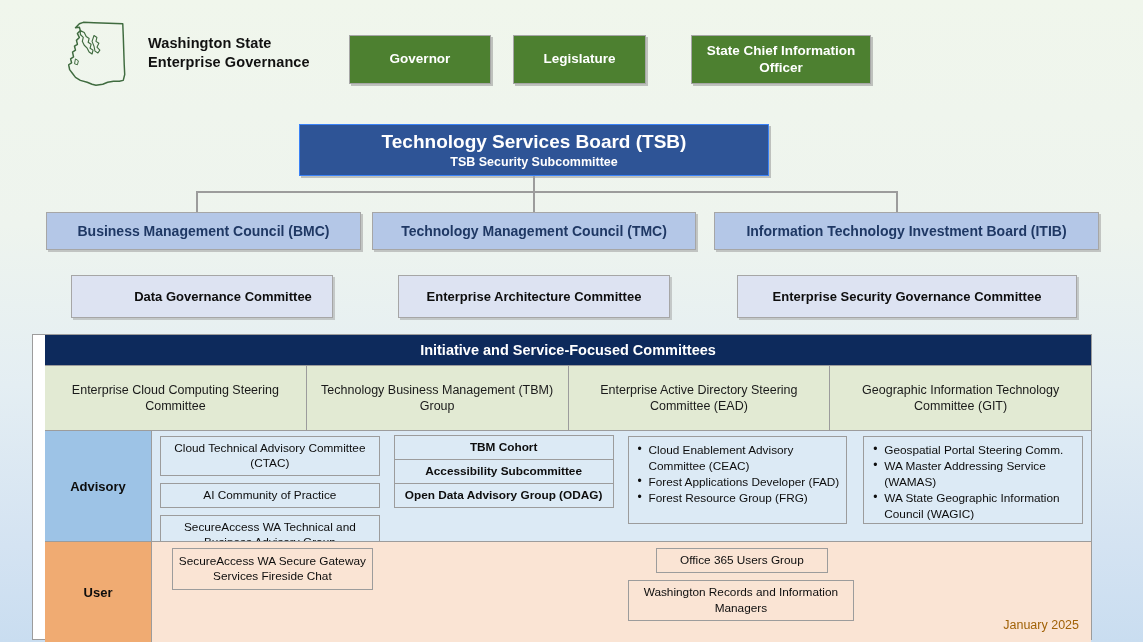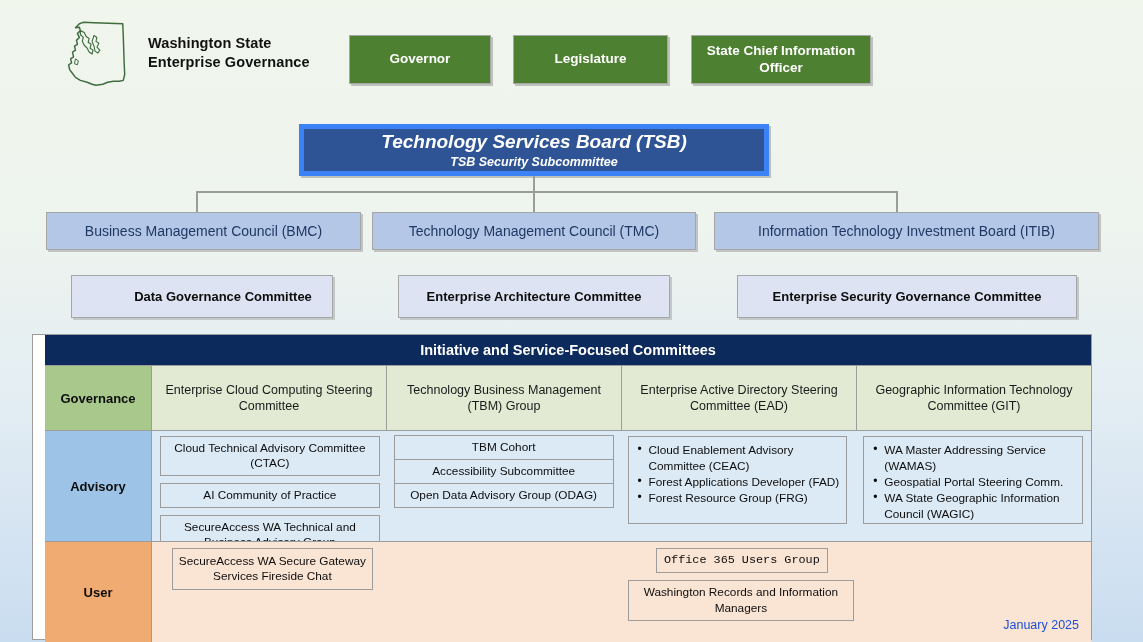--- a/index.html
+++ b/index.html
@@ -53,37 +53,36 @@
     font-size: 13.5px;
     display: flex;
     align-items: center;
     justify-content: center;
     text-align: center;
     line-height: 1.25;
     box-sizing: border-box;
     padding: 2px 6px;
   }
   #box-governor   { left: 349px; top: 35px; width: 142px; height: 49px; }
-  #box-legislature{ left: 513px; top: 35px; width: 155px; height: 49px; }
+  #box-legislature{ left: 513px; top: 35px; width: 133px; height: 49px; }
   #box-scio       { left: 691px; top: 35px; width: 180px; height: 49px; }
 
   
   #box-tsb {
     position: absolute;
     left: 299px; top: 124px; width: 470px; height: 52px;
     background: #2e5496;
-    border: 5px solid #3b82f6;
+    border: 1px solid #3b82f6;
     box-shadow: 2px 2px 0 rgba(150,150,150,0.55);
     color: #ffffff;
     display: flex;
     flex-direction: column;
     align-items: center;
     justify-content: center;
     box-sizing: border-box;
-    font-style: italic;
   }
   #tsb-title { font-size: 19px; font-weight: bold; line-height: 1.15; }
   #tsb-sub   { font-size: 12.5px; font-weight: bold; margin-top: 3px; }
 
   
   .conn {
     position: absolute;
     background: #9c9c9c;
   }
   #conn-stem     { left: 533px; top: 176px; width: 2px;  height: 38px; }
@@ -91,21 +90,21 @@
   #conn-drop-bmc { left: 196px; top: 191px; width: 2px;  height: 23px; }
   #conn-drop-itib{ left: 896px; top: 191px; width: 2px;  height: 23px; }
 
   
   .council-box {
     position: absolute;
     background: #b4c7e7;
     border: 1px solid #a6a6a6;
     box-shadow: 2px 2px 0 rgba(150,150,150,0.5);
     color: #1f3864;
-    font-weight: normal;
+    font-weight: bold;
     font-size: 14px;
     display: flex;
     align-items: center;
     justify-content: center;
     text-align: center;
     box-sizing: border-box;
     padding: 2px 6px;
   }
   #box-bmc  { left: 46px;  top: 212px; width: 315px; height: 38px; }
   #box-tmc  { left: 372px; top: 212px; width: 324px; height: 38px; }
@@ -271,21 +270,21 @@
     line-height: 1.3;
     padding: 4px 5px;
     box-sizing: border-box;
     margin-bottom: 7px;
   }
   #date-stamp {
     position: absolute;
     right: 12px;
     bottom: 10px;
     font-size: 12.5px;
-    color: #1d4ed8;
+    color: #a16207;
   }
 </style>
 </head>
 <body>
 
 <div id="logo-block">
   <svg id="wa-map" viewBox="0 0 200 160">
     <path d="M62,24 L70,23 L72,30 L66,36 L70,44 L64,50 L66,58 L60,62 L62,70 L56,74 L58,84 L52,88 L54,96 L48,100
              L50,110 L56,118 L62,126 L72,132 L86,136 L96,140 L104,142 L118,140 L128,136 L140,134 L152,134
              L160,132 L163,120 L162,100 L161,70 L160,40 L159,16 L130,15 L100,14 L78,13 L70,16 Z" fill="none" stroke="#3f6b3f" stroke-width="3" stroke-linejoin="round"></path>
@@ -338,80 +337,79 @@
 </div>
 <div class="subcom-box" id="box-esgc">
   <span>Enterprise Security Governance Committee</span>
 </div>
 
 <div id="matrix">
 
   <div id="matrix-header">Initiative and Service-Focused Committees</div>
 
   <div class="mrow" id="row-gov">
-    <div class="mlabel">Governance</div>
     <div class="mcells">
       <div class="mcell">Enterprise Cloud Computing Steering Committee</div>
       <div class="mcell">Technology Business Management (TBM) Group</div>
       <div class="mcell">Enterprise Active Directory Steering Committee (EAD)</div>
       <div class="mcell">Geographic Information Technology Committee (GIT)</div>
     </div>
   </div>
 
   <div class="mrow" id="row-adv">
     <div class="mlabel">Advisory</div>
     <div class="mcells">
 
       <div class="mcell" id="adv-c1" style="padding-top:5px;">
         <div class="pillbox">Cloud Technical Advisory Committee (CTAC)</div>
         <div class="pillbox">AI Community of Practice</div>
         <div class="pillbox">SecureAccess WA Technical and Business Advisory Group</div>
       </div>
 
-      <div class="mcell" id="adv-c2" style="padding-top:1px;">
+      <div class="mcell" id="adv-c2" style="padding-top:1px;font-weight:bold;">
         <div class="pillbox">TBM Cohort</div>
         <div class="pillbox">Accessibility Subcommittee</div>
         <div class="pillbox">Open Data Advisory Group (ODAG)</div>
       </div>
 
       <div class="mcell" id="adv-c3" style="padding-top:5px;">
         <div class="bulletbox">
           <ul>
             <li>Cloud Enablement Advisory Committee (CEAC)</li>
             <li>Forest Applications Developer (FAD)</li>
             <li>Forest Resource Group (FRG)</li>
           </ul>
         </div>
       </div>
 
       <div class="mcell" id="adv-c4" style="padding-top:5px;">
         <div class="bulletbox">
           <ul>
+            <li>Geospatial Portal Steering Comm.</li>
             <li>WA Master Addressing Service (WAMAS)</li>
-            <li>Geospatial Portal Steering Comm.</li>
             <li>WA State Geographic Information Council (WAGIC)</li>
           </ul>
         </div>
       </div>
 
     </div>
   </div>
 
   <div class="mrow" id="row-user">
     <div class="mlabel">User</div>
     <div class="mcells">
 
       <div class="mcell" id="user-c1" style="padding-top:6px;">
         <div class="userbox" style="margin-left:12px;margin-right:6px;height:42px;display:flex;align-items:center;justify-content:center;">SecureAccess WA Secure Gateway Services Fireside Chat</div>
       </div>
 
       <div class="mcell" id="user-c2"></div>
 
       <div class="mcell" id="user-c3" style="padding-top:6px;">
-        <div class="userbox" style="margin-left:26px;margin-right:20px;font-family:Liberation Mono, monospace;">Office 365 Users Group</div>
+        <div class="userbox" style="margin-left:26px;margin-right:20px;">Office 365 Users Group</div>
         <div class="userbox" style="margin-left:-2px;margin-right:-6px;">Washington Records and Information Managers</div>
       </div>
 
       <div class="mcell" id="user-c4"></div>
 
       <div id="date-stamp">January 2025</div>
     </div>
   </div>
 
 </div>

